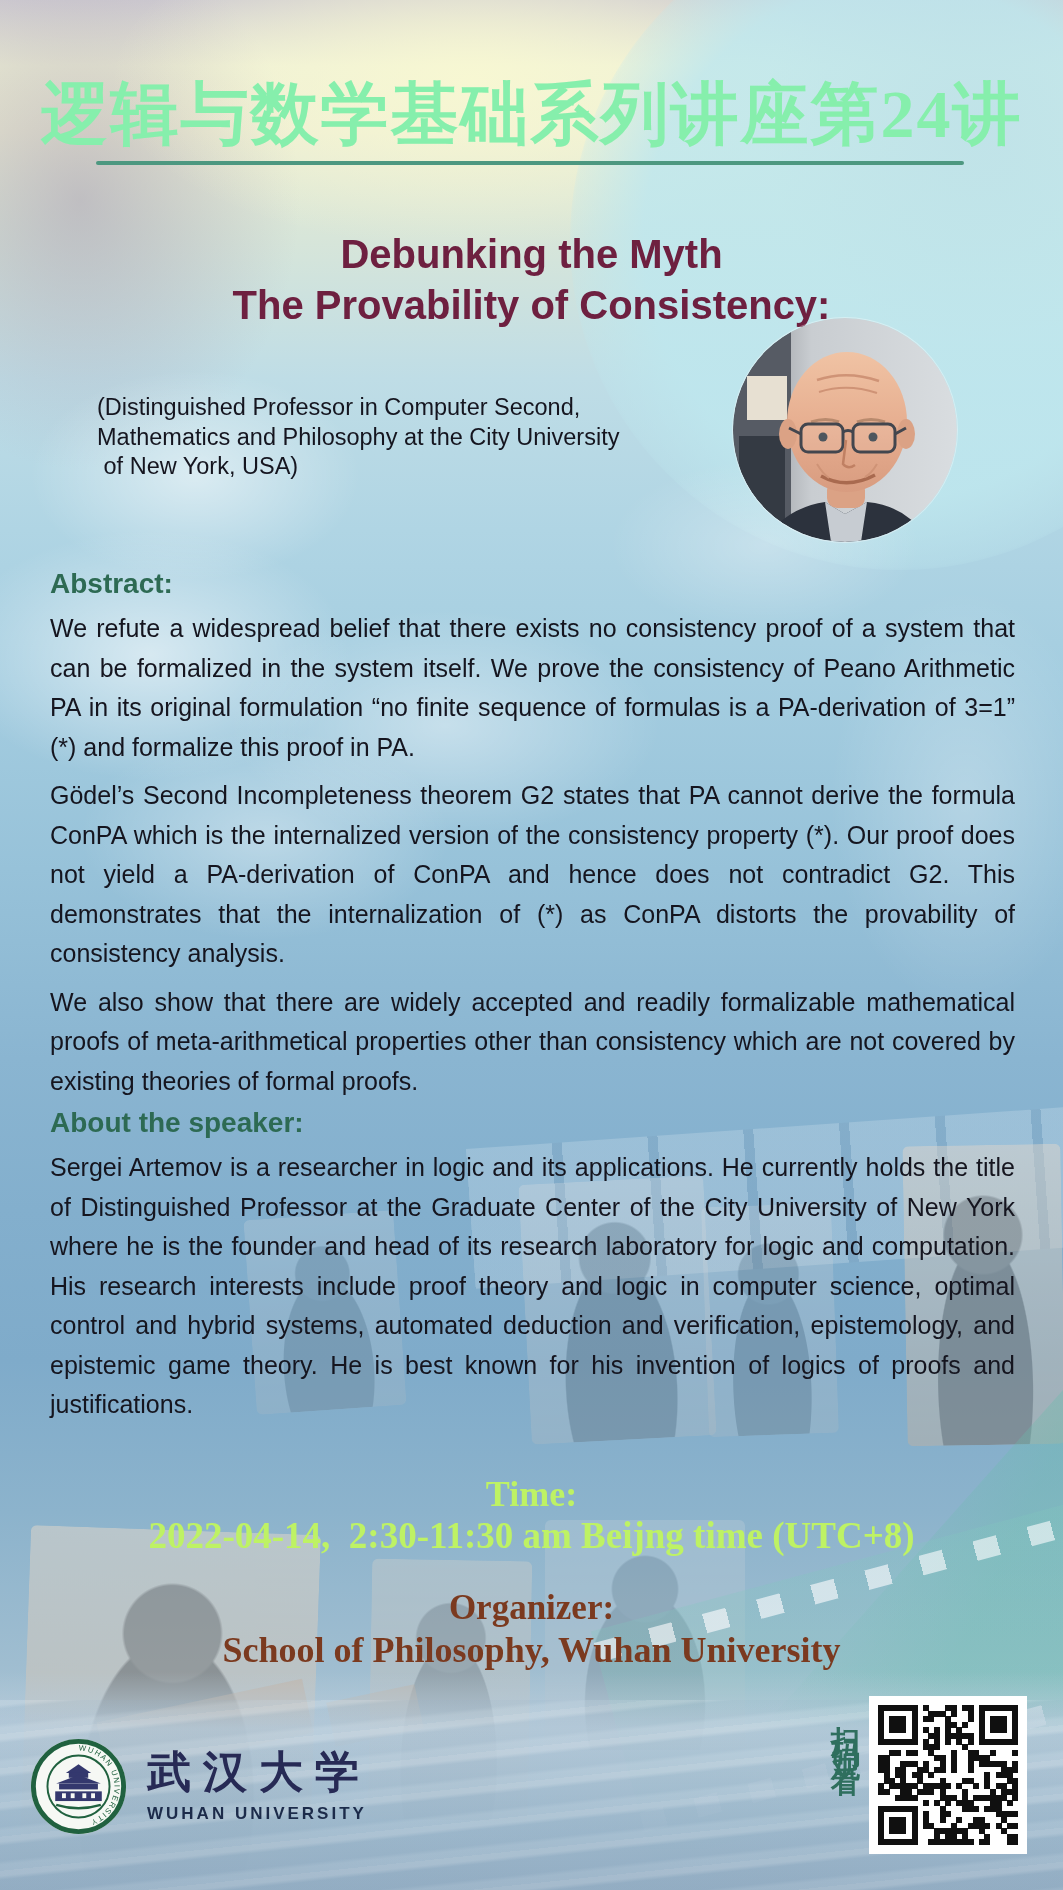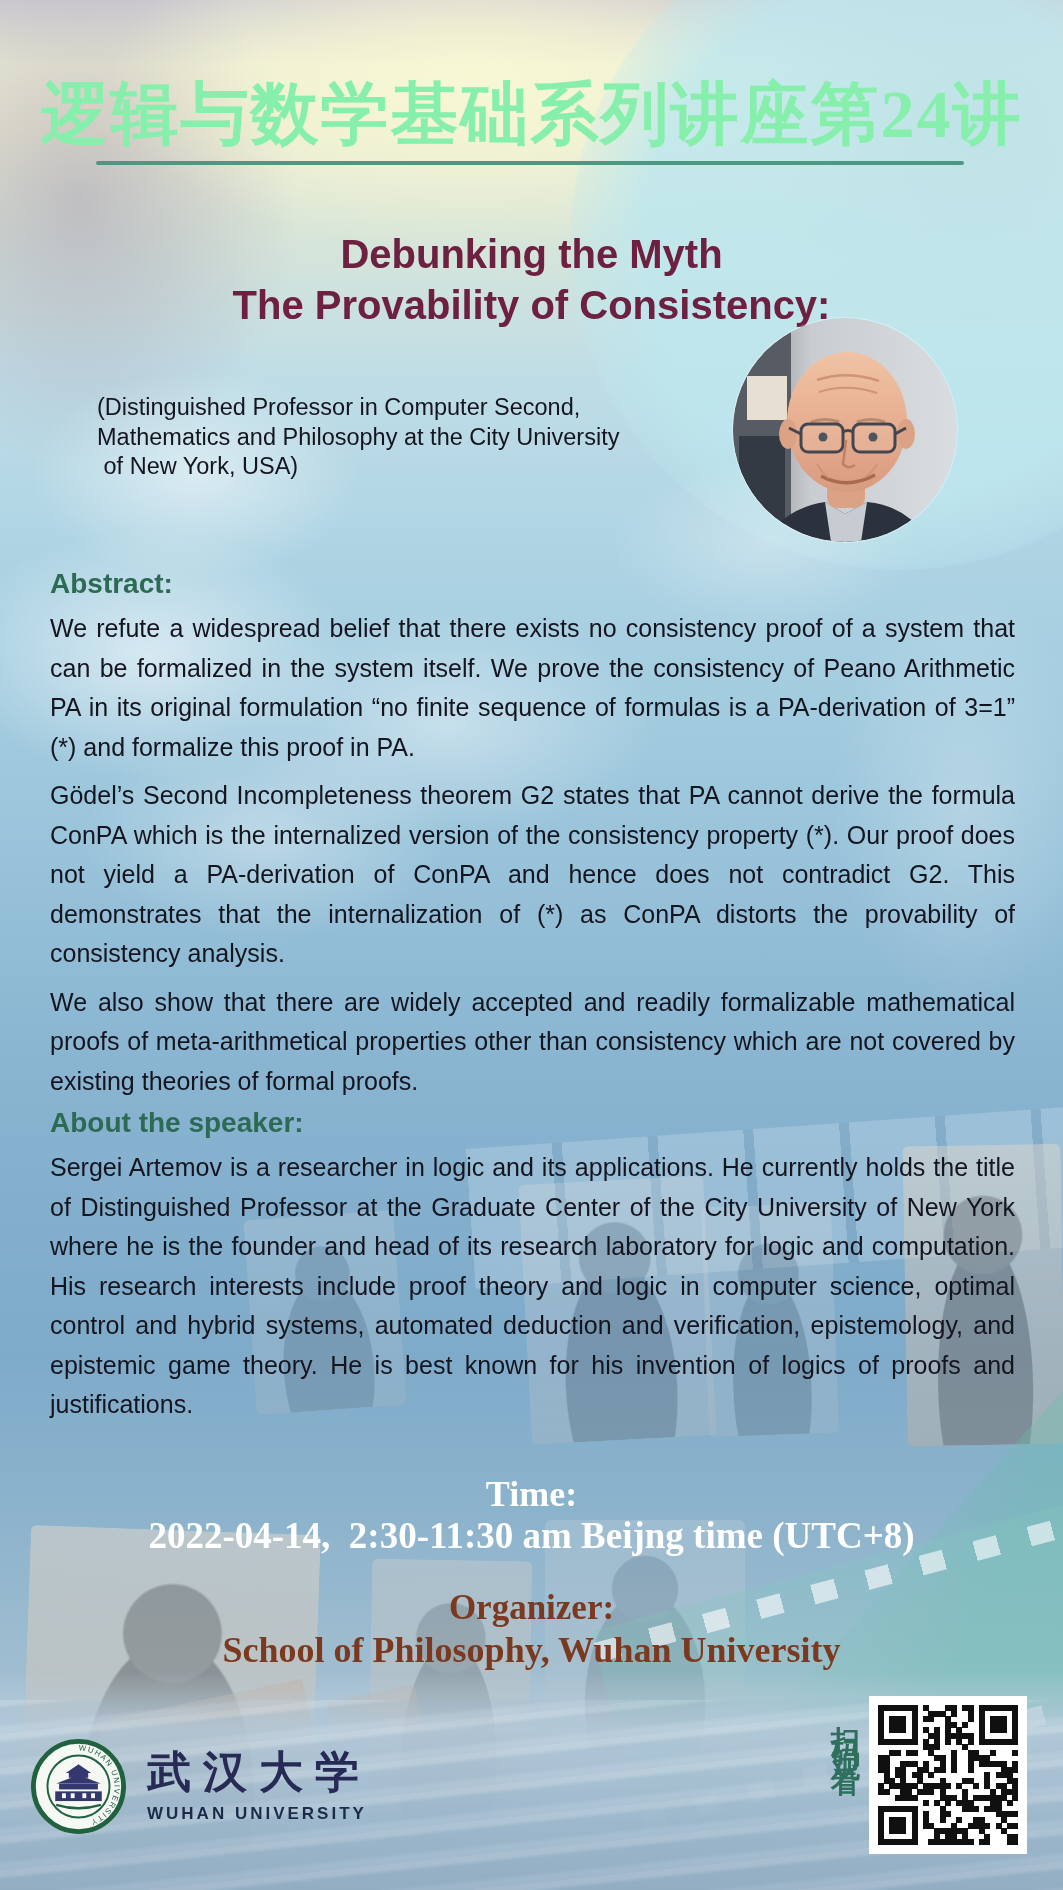--- a/index.html
+++ b/index.html
@@ -74,21 +74,21 @@
   .speaker-heading{margin:0 0 10px;color:#7a2242;font:700 29px/36px "Liberation Sans",sans-serif;}
   .affil{margin:0;color:#15151f;font:400 23.5px/29.5px "Liberation Sans",sans-serif;}
   .affil span{display:block;white-space:pre-wrap;}
   .photo{left:733px;top:318px;width:224px;height:224px;border-radius:50%;overflow:hidden;
     box-shadow:0 0 0 1px rgba(255,255,255,.35);}
   .copy{left:50px;width:965px;color:#15151f;}
   .abstract{top:566px;}
   .about{top:1084px;margin-top:21px;}
   .copy h4{margin:0 0 8px;color:#2d6a53;font:700 28px/35px "Liberation Sans",sans-serif;}
   .copy p{margin:0 0 9px;text-align:justify;font:400 25px/39.5px "Liberation Sans",sans-serif;}
-  .schedule{left:0;right:0;top:1474px;text-align:center;color:#ffffff;
+  .schedule{left:0;right:0;top:1474px;text-align:center;color:#bef264;
     font-family:"Liberation Serif","DejaVu Serif",serif;}
   .time-label{font:700 36px/40px "Liberation Serif",serif;}
   .time-value{font:700 37px/44px "Liberation Serif",serif;white-space:pre;}
   .organizer{left:0;right:0;top:1588px;text-align:center;color:#7b3a1f;
     font-family:"Liberation Serif","DejaVu Serif",serif;}
   .org-label{font:700 35px/40px "Liberation Serif",serif;}
   .org-value{font:700 36px/44px "Liberation Serif",serif;}
   .footer-logo{left:30px;top:1738px;display:flex;gap:20px;align-items:flex-start;}
   .uni-names{margin-top:10px;}
   .uni-zh{color:#272a55;font:700 44px/50px "Liberation Serif","DejaVu Serif",serif;letter-spacing:12px;}

